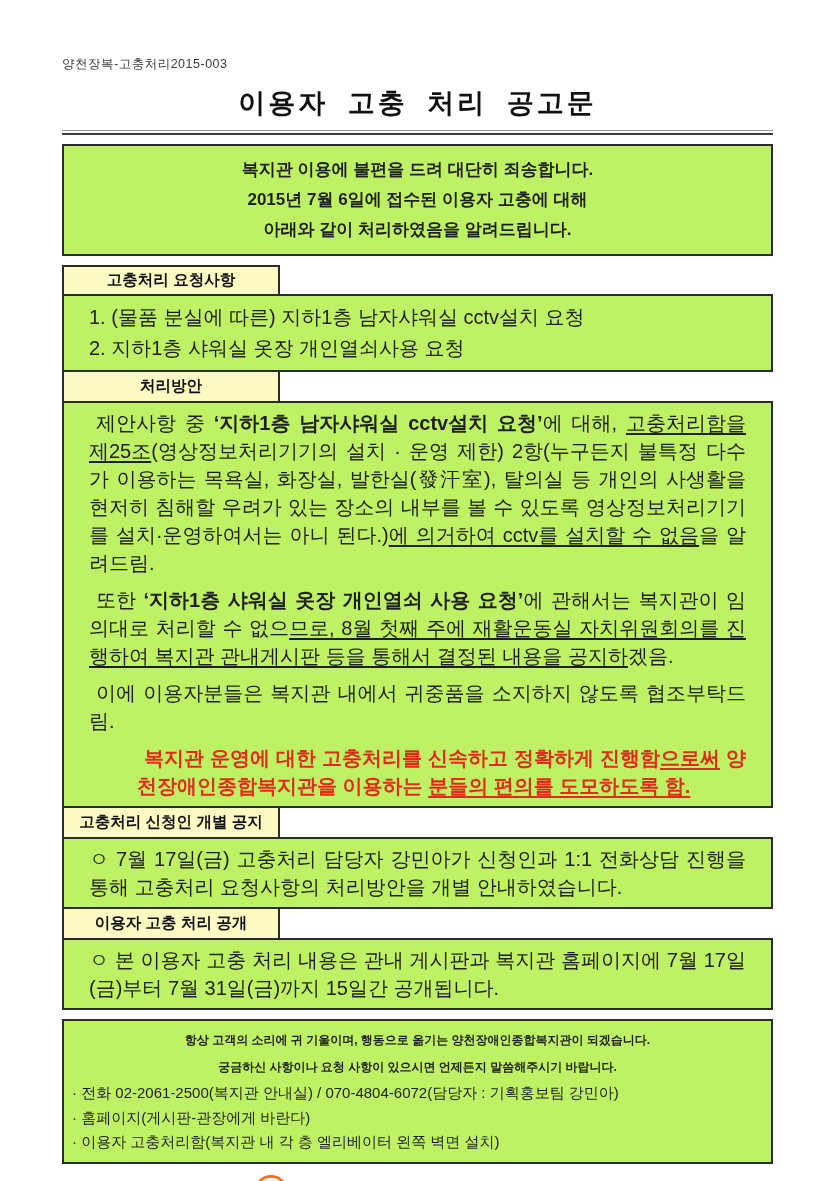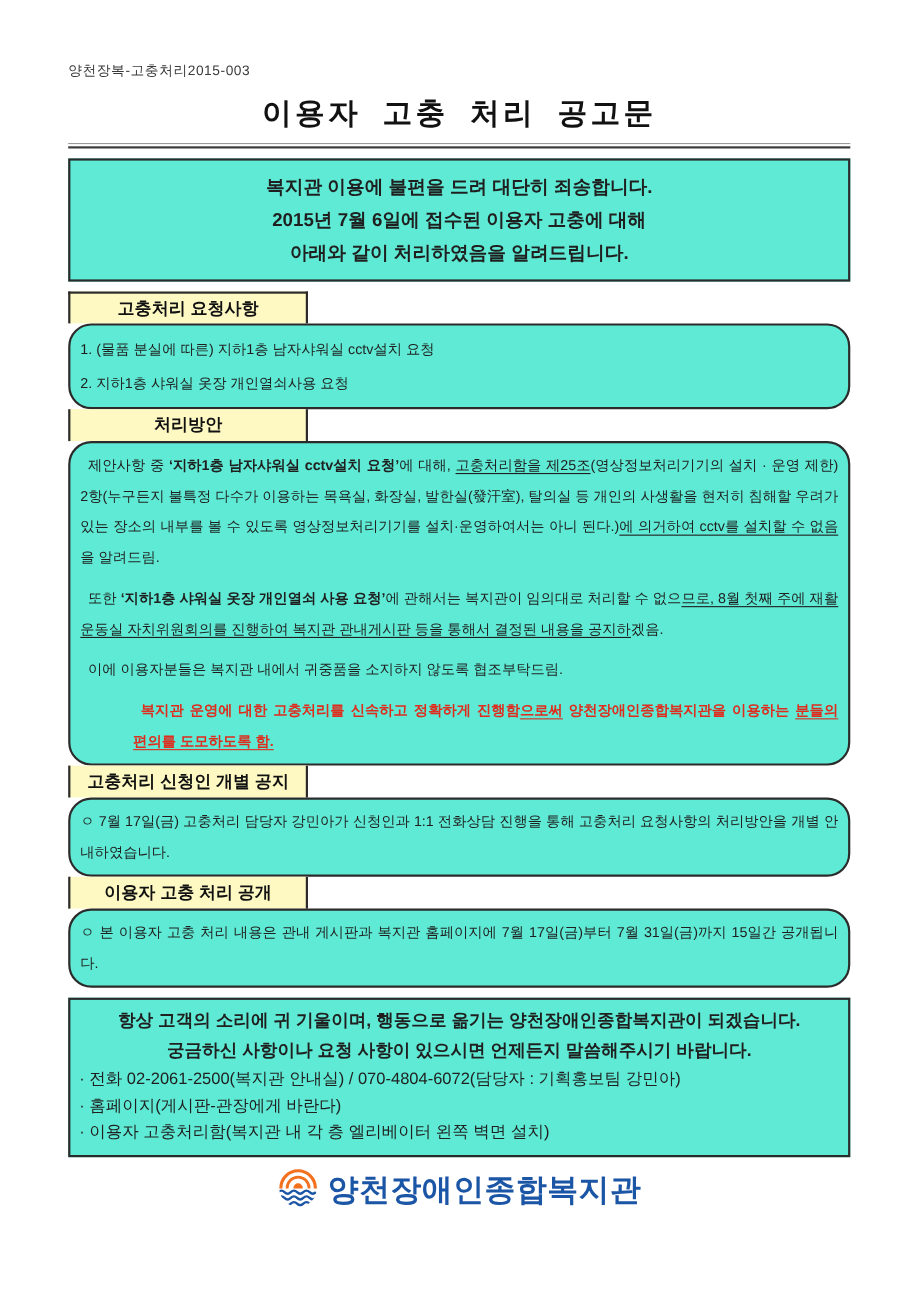--- a/index.html
+++ b/index.html
@@ -16,49 +16,49 @@
   .title {
     text-align:center; font-size:27px; font-weight:bold; color:#111;
     letter-spacing:3px; word-spacing:9px; margin-top:12px;
   }
 
   .title-rule {
     margin-top:9px; height:5px;
     border-top:1.5px solid #9a9a9a; border-bottom:2px solid #3c3c3c;
   }
 
-  .box { border:2px solid #2b2b2b; background:#5eead4; }
+  .box { border:2px solid #2b2b2b; background:#bef264; }
 
   .intro-box {
     margin-top:9px; padding:9px 8px;
     text-align:center; font-weight:bold; font-size:17px; line-height:30px;
   }
 
   .gap8 { height:9px; }
 
   .sec-header {
     width:218px; height:29px; background:#fef9c3;
     border-left:2px solid #2b2b2b; border-right:2px solid #2b2b2b;
     display:flex; align-items:center; justify-content:center;
     font-weight:bold; font-size:15.5px; color:#111;
   }
   .sec-header.first { border-top:2px solid #2b2b2b; }
 
-  .body-box { padding:6px 9px; font-size:13px; line-height:28px; text-align:justify;border-radius:21px; }
+  .body-box { padding:6px 25px; font-size:20px; line-height:28px; text-align:justify; }
 
   .list-line { line-height:31px; }
 
   .para { margin-bottom:9px; text-indent:7px; }
   .para:last-child { margin-bottom:0; }
   .b { font-weight:bold; }
   .u { text-decoration:underline; text-underline-offset:3px; }
   .red { color:#df2c1d; font-weight:bold;margin-left:48px; }
 
   .footer-box { margin-top:9px; padding:6px 6px 7px 6px; }
-  .footer-bold { text-align:center; font-weight:bold; font-size:16px; line-height:27px; }
+  .footer-bold { text-align:center; font-weight:bold; font-size:12px; line-height:27px; }
   .footer-bullet { font-size:15px; line-height:24.5px; padding-left:2px; }
 
   .logo-row {
     margin-top:9px; display:flex; align-items:center; justify-content:center; gap:8px;
   }
   .logo-text {
     font-size:28px; font-weight:900; color:#1b55a5; letter-spacing:0.5px;
   }
 </style>
 </head>

